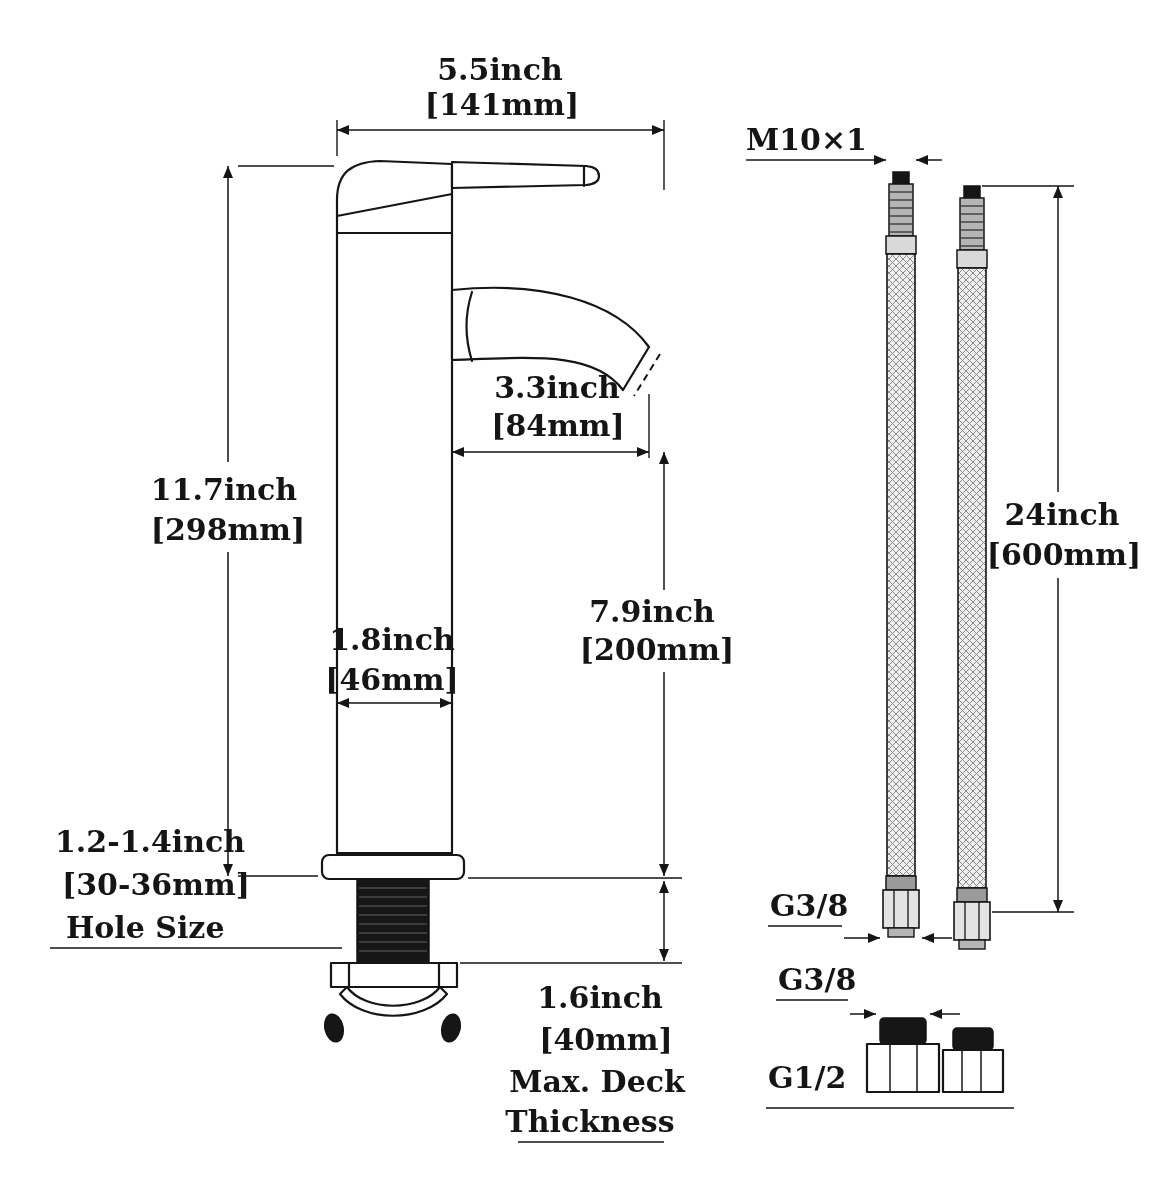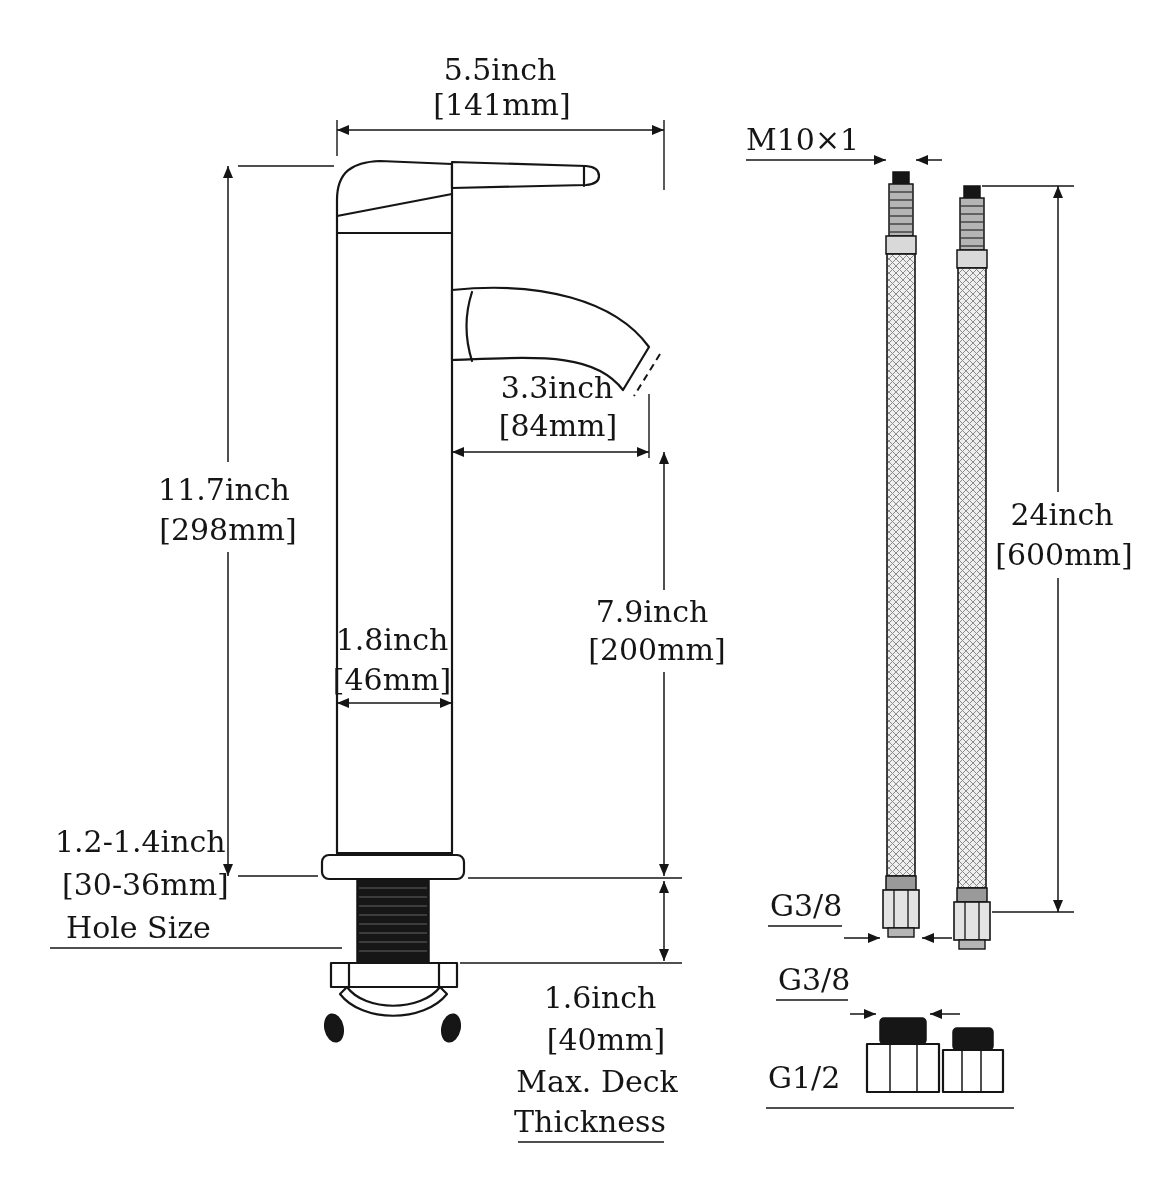--- a/index.html
+++ b/index.html
@@ -1,16 +1,16 @@
 <!DOCTYPE html>
 <html><head>
 <meta charset="utf-8">
 <style>
   html,body{margin:0;padding:0;background:#fff;}
-  .stage{width:1154px;height:1200px;background:#fff;position:relative;margin:0 auto;}
+  .stage{width:1154px;height:1200px;background:#fff;position:relative;margin:0 auto;font-weight:bold;}
   .ol  { fill:none; stroke:#151515; stroke-width:2.2; stroke-linejoin:round; stroke-linecap:round; }
   .fw  { fill:#ffffff; stroke:#151515; stroke-width:2.2; stroke-linejoin:round; }
   .dk  { fill:#161616; stroke:#151515; stroke-width:1.5; }
   .dim { stroke:#151515; stroke-width:1.5; fill:none; }
   .ext { stroke:#151515; stroke-width:1.4; fill:none; }
   .dash{ stroke:#151515; stroke-width:2; fill:none; stroke-dasharray:7 5; }
   .lbl { font-family:"DejaVu Serif","Liberation Serif",serif; font-size:30px; fill:#151515; }
   .mid { text-anchor:middle; }
 </style>
 </head>

